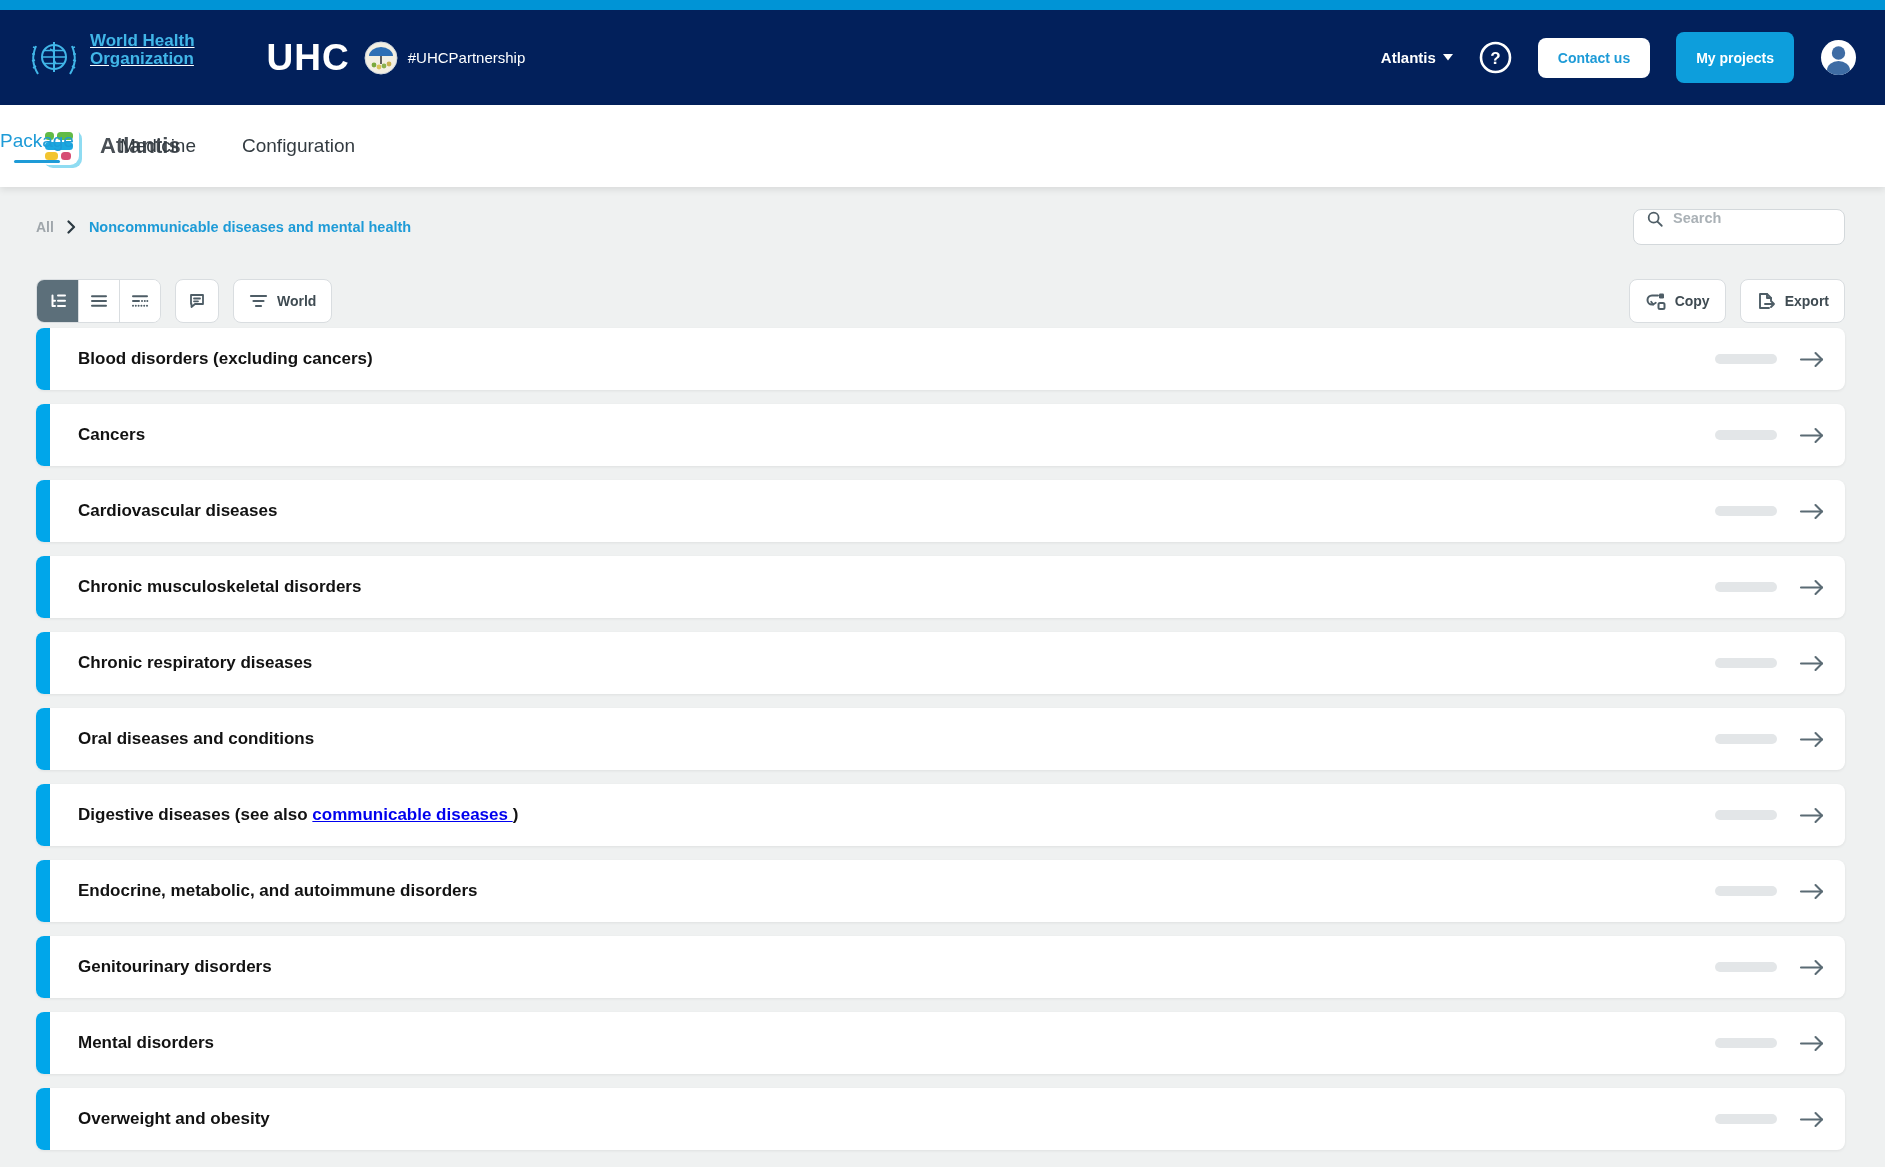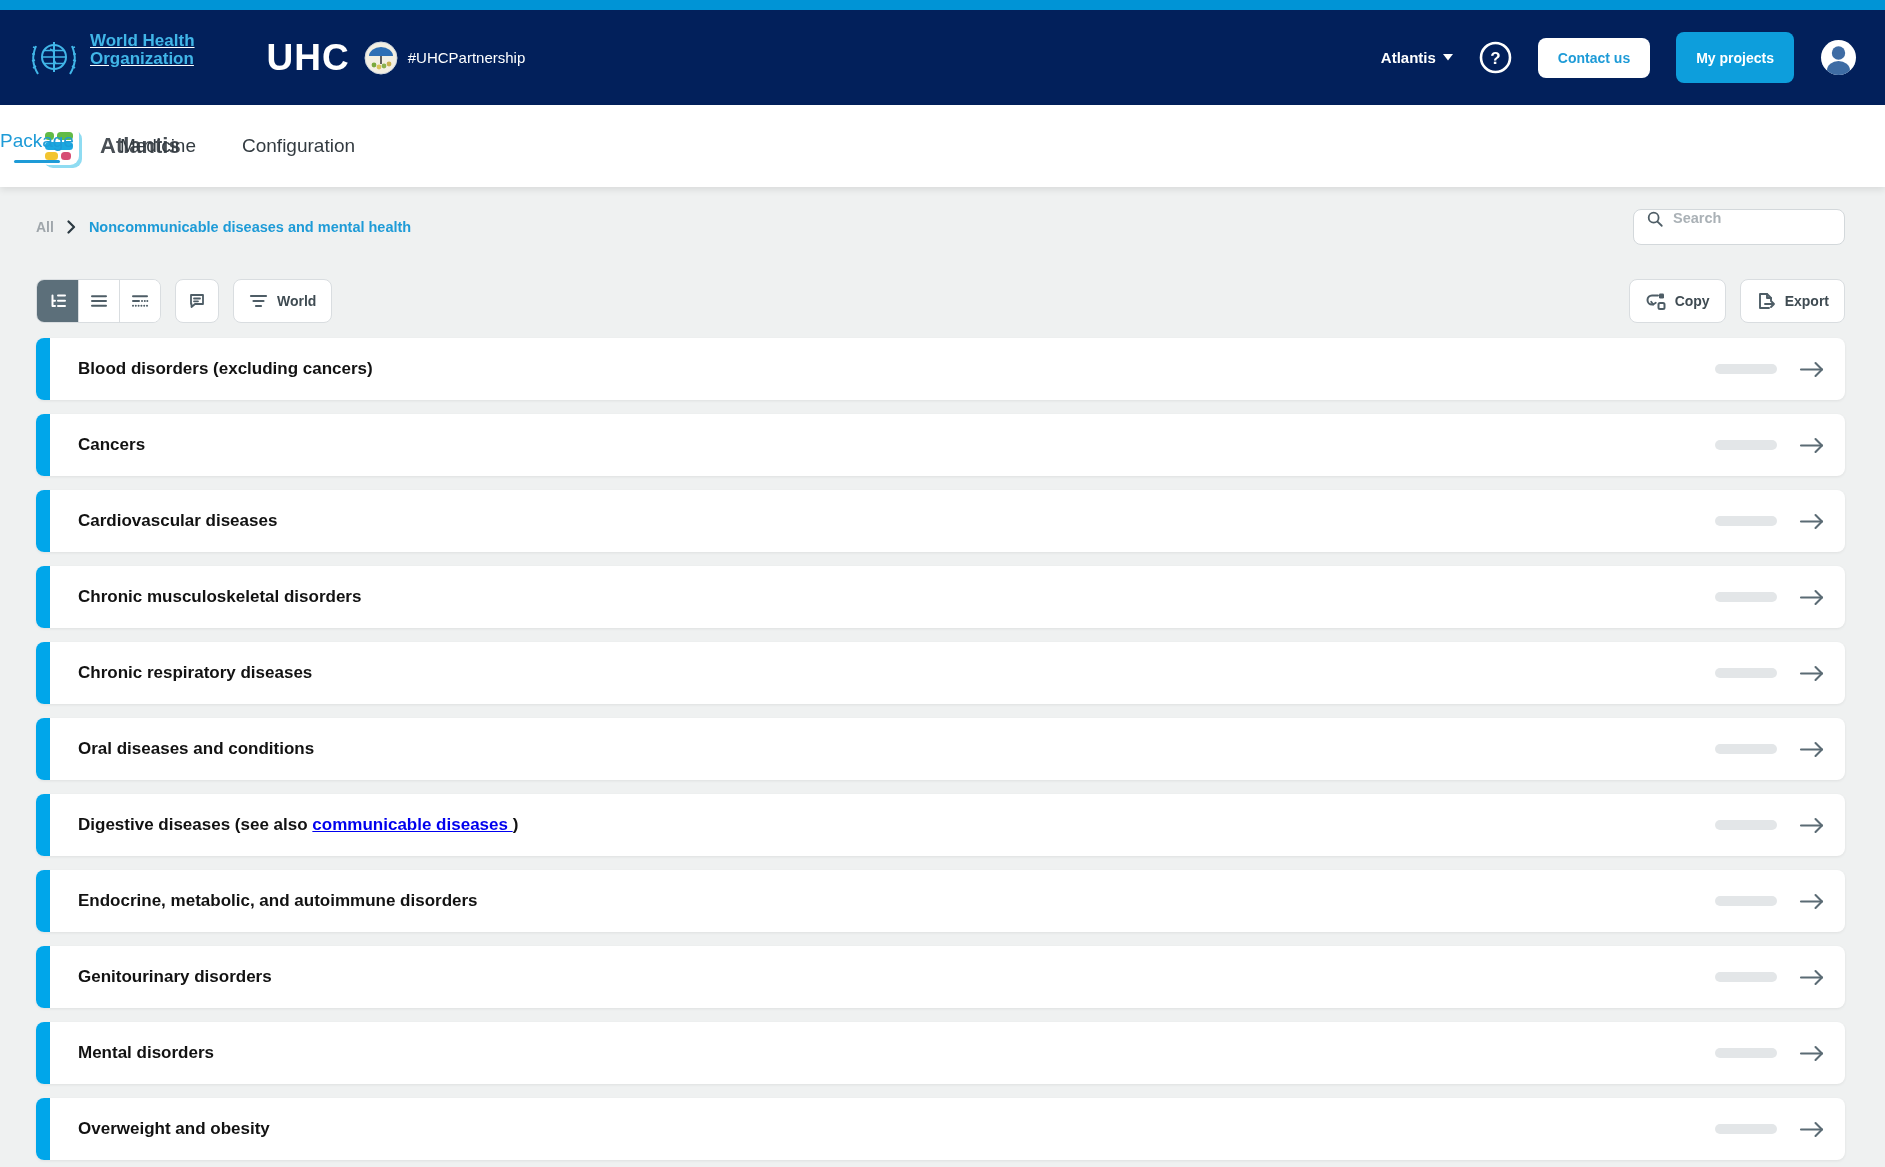--- a/index.html
+++ b/index.html
@@ -41,21 +41,21 @@
 
   .toolbar { margin-top:30px; display:flex; align-items:center; justify-content:space-between; }
   .tb-left, .tb-right { display:flex; align-items:center; gap:14px; }
   .seg-group { display:flex; background:#fff; border:1px solid #d9dde0; border-radius:8px; overflow:hidden; height:44px; }
   .seg { width:41px; display:flex; align-items:center; justify-content:center; background:#fff; border:none; cursor:pointer; color:#4e5d66; padding:0; }
   .seg + .seg { border-left:1px solid #d9dde0; }
   .seg.selected { background:#5c6f7a; color:#fff; }
   .tool-btn { display:flex; align-items:center; gap:9px; height:44px; background:#fff; border:1px solid #d9dde0; border-radius:8px; padding:0 15px; font-family:inherit; font-size:14px; font-weight:bold; color:#3f4b52; cursor:pointer; }
   .tool-btn.icon-only { width:44px; padding:0; justify-content:center; }
 
-  .list { margin-top:15px; display:flex; flex-direction:column; gap:14px; }
+  .list { margin-top:5px; display:flex; flex-direction:column; gap:14px; }
   .row { position:relative; height:62px; background:#fff; border-radius:8px; box-shadow:0 1px 3px rgba(0,0,0,.07); display:flex; align-items:center; padding:0 20px 0 42px; cursor:pointer; }
   .row-accent { position:absolute; left:0; top:0; bottom:0; width:14px; background:#00a6ea; border-radius:8px 0 0 8px; }
   .row-title { font-size:17px; font-weight:bold; color:#121212; }
   .row-title a { color:#0000ee; font-weight:bold; }
   .row-right { margin-left:auto; display:flex; align-items:center; gap:22px; }
   .row-dash { width:62px; height:10px; border-radius:5px; background:#e3e6e8; }
   .row-arrow { display:flex; }
 </style>
 </head>
 <body>

